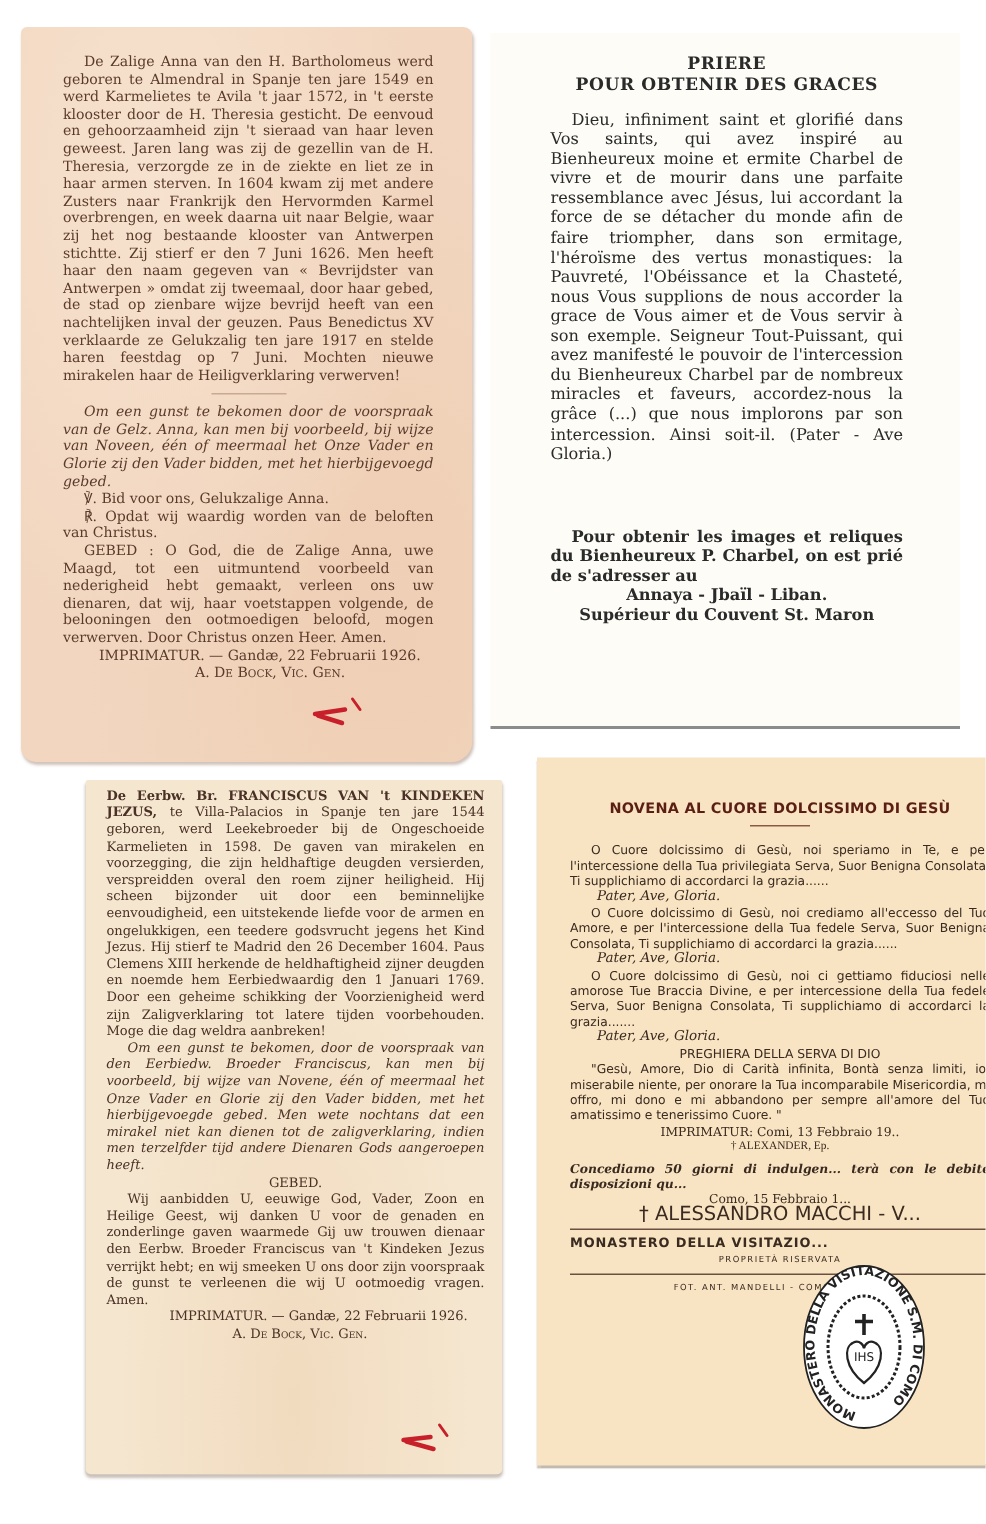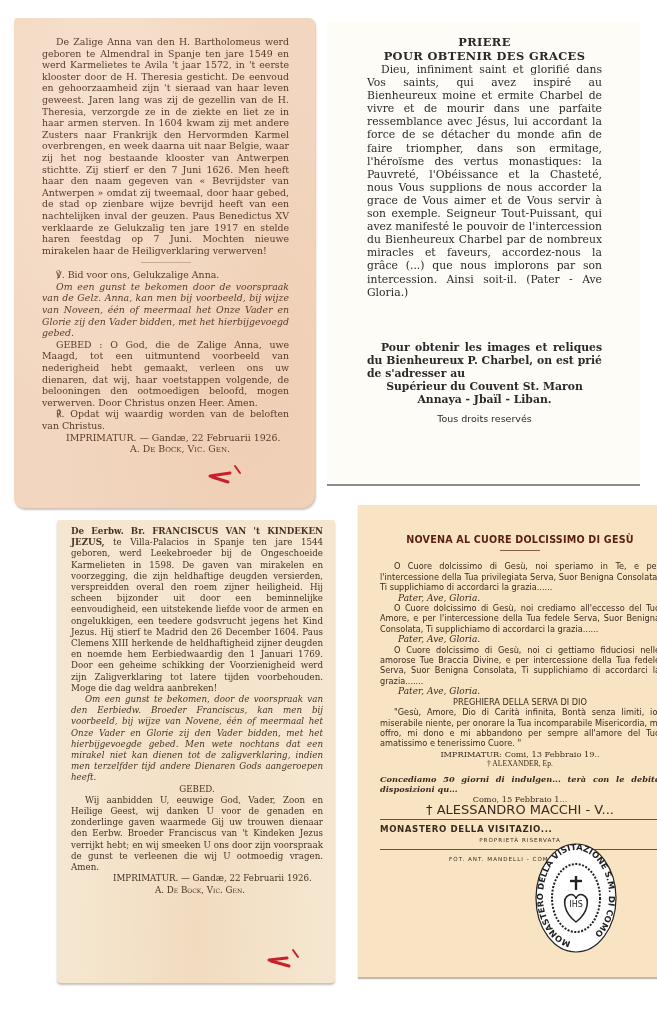--- a/index.html
+++ b/index.html
@@ -56,62 +56,61 @@
   .indent { text-indent: 14px; }
   .it { font-style: italic; }
   .center { text-align: center; }
   .sep-short { width: 50px; height: 1px; background: #c9a98f; margin: 6px auto 6px auto; }
   .mt4 { margin-top: 4px; }
   .mt6 { margin-top: 6px; }
   .sc { font-variant: small-caps; }
 
   .red-mark { position: absolute; }
 
-  #charbel-title { font-weight: bold; text-align: center; font-size: 11.4px; line-height: 13.5px; letter-spacing: 0.4px; margin-bottom: 0; }
+  #charbel-title { font-weight: bold; text-align: center; font-size: 11.4px; line-height: 13.5px; letter-spacing: 0.4px; margin-bottom: 10px; }
   #charbel-sign { font-weight: bold; text-align: right; margin-top: 14px; padding-right: 26px; }
   #charbel-info { font-weight: bold; margin-top: 42px; }
   #charbel-rights { text-align: center; font-size: 9.5px; margin-top: 6px; font-family: "DejaVu Sans", sans-serif; }
 
   #novena-title { font-weight: bold; text-align: center; font-size: 9.6px; color: #5a1e14; letter-spacing: 0.2px; }
   .novena-sep { width: 40px; height: 1px; background: #8a5a45; margin: 5px auto 10px auto; }
   .pater { font-family: "DejaVu Serif", serif; font-style: italic; padding-left: 18px; font-size: 9px; }
   .serif { font-family: "DejaVu Serif", serif; }
   .hr-line { height: 1px; background: #6a5040; margin: 4px 0; }
   .tiny { font-size: 5.6px; letter-spacing: 1px; text-align: center; }
 
   #stamp { position: absolute; left: 535px; top: 842px; width: 82px; height: 112px; }
 </style>
 </head>
 <body>
 
 <div class="card" id="card-anna">
   <p class="indent">De Zalige Anna van den H. Bartholomeus werd geboren te Almendral in Spanje ten jare 1549 en werd Karmelietes te Avila 't jaar 1572, in 't eerste klooster door de H. Theresia gesticht. De eenvoud en gehoorzaamheid zijn 't sieraad van haar leven geweest. Jaren lang was zij de gezellin van de H. Theresia, verzorgde ze in de ziekte en liet ze in haar armen sterven. In 1604 kwam zij met andere Zusters naar Frankrijk den Hervormden Karmel overbrengen, en week daarna uit naar Belgie, waar zij het nog bestaande klooster van Antwerpen stichtte. Zij stierf er den 7 Juni 1626. Men heeft haar den naam gegeven van « Bevrijdster van Antwerpen » omdat zij tweemaal, door haar gebed, de stad op zienbare wijze bevrijd heeft van een nachtelijken inval der geuzen. Paus Benedictus XV verklaarde ze Gelukzalig ten jare 1917 en stelde haren feestdag op 7 Juni. Mochten nieuwe mirakelen haar de Heiligverklaring verwerven!</p>
   <div class="sep-short"></div>
+  <p class="indent it">Om een gunst te bekomen door de voorspraak van de Gelz. Anna, kan men bij voorbeeld, bij wijze van Noveen, één of meermaal het Onze Vader en Glorie zij den Vader bidden, met het hierbijgevoegd gebed.</p>
   <p class="indent mt4">℣. Bid voor ons, Gelukzalige Anna.</p>
-  <p class="indent it">Om een gunst te bekomen door de voorspraak van de Gelz. Anna, kan men bij voorbeeld, bij wijze van Noveen, één of meermaal het Onze Vader en Glorie zij den Vader bidden, met het hierbijgevoegd gebed.</p>
+  <p class="indent">℟. Opdat wij waardig worden van de beloften van Christus.</p>
   <p class="indent mt6">GEBED : O God, die de Zalige Anna, uwe Maagd, tot een uitmuntend voorbeeld van nederigheid hebt gemaakt, verleen ons uw dienaren, dat wij, haar voetstappen volgende, de belooningen den ootmoedigen beloofd, mogen verwerven. Door Christus onzen Heer. Amen.</p>
-  <p class="indent">℟. Opdat wij waardig worden van de beloften van Christus.</p>
   <p class="mt6" style="padding-left:24px;">IMPRIMATUR. — Gandæ, 22 Februarii 1926.</p>
   <p class="sc" style="padding-left:88px;">A. De Bock, Vic. Gen.</p>
   <svg class="red-mark" style="left:194px; top:446px;" width="34" height="22" viewBox="0 0 34 22">
     <path d="M2 12 L22 9 M4 13 L20 18" stroke="#c8202a" stroke-width="3" fill="none" stroke-linecap="round"></path>
     <path d="M27 2 L32 9" stroke="#c8202a" stroke-width="2" fill="none" stroke-linecap="round"></path>
   </svg>
 </div>
 
 <div class="card" id="card-charbel">
   <div id="charbel-title">
     <div>PRIERE</div>
     <div>POUR OBTENIR DES GRACES</div>
   </div>
   <p class="indent">Dieu, infiniment saint et glorifié dans Vos saints, qui avez inspiré au Bienheureux moine et ermite Charbel de vivre et de mourir dans une parfaite ressemblance avec Jésus, lui accordant la force de se détacher du monde afin de faire triompher, dans son ermitage, l'héroïsme des vertus monastiques: la Pauvreté, l'Obéissance et la Chasteté, nous Vous supplions de nous accorder la grace de Vous aimer et de Vous servir à son exemple. Seigneur Tout-Puissant, qui avez manifesté le pouvoir de l'intercession du Bienheureux Charbel par de nombreux miracles et faveurs, accordez-nous la grâce (...) que nous implorons par son intercession. Ainsi soit-il. (Pater - Ave Gloria.)</p>
   <p id="charbel-info" class="indent">Pour obtenir les images et reliques du Bienheureux P. Charbel, on est prié de s'adresser au</p>
+  <p class="center" style="font-weight:bold;">Annaya - Jbaïl - Liban.</p>
   <p class="center" style="font-weight:bold;">Supérieur du Couvent St. Maron</p>
-  <p class="center" style="font-weight:bold;">Annaya - Jbaïl - Liban.</p>
-  <p id="charbel-rights">Tous droits reservés</p>
 </div>
 
 <div class="card" id="card-franciscus">
   <p><b>De Eerbw. Br. FRANCISCUS VAN 't KINDEKEN JEZUS,</b><span> te Villa-Palacios in Spanje ten jare 1544 geboren, werd Leekebroeder bij de Ongeschoeide Karmelieten in 1598. De gaven van mirakelen en voorzegging, die zijn heldhaftige deugden versierden, verspreidden overal den roem zijner heiligheid. Hij scheen bijzonder uit door een beminnelijke eenvoudigheid, een uitstekende liefde voor de armen en ongelukkigen, een teedere godsvrucht jegens het Kind Jezus. Hij stierf te Madrid den 26 December 1604. Paus Clemens XIII herkende de heldhaftigheid zijner deugden en noemde hem Eerbiedwaardig den 1 Januari 1769. Door een geheime schikking der Voorzienigheid werd zijn Zaligverklaring tot latere tijden voorbehouden. Moge die dag weldra aanbreken!</span></p>
   <p class="indent it mt6">Om een gunst te bekomen, door de voorspraak van den Eerbiedw. Broeder Franciscus, kan men bij voorbeeld, bij wijze van Novene, één of meermaal het Onze Vader en Glorie zij den Vader bidden, met het hierbijgevoegde gebed. Men wete nochtans dat een mirakel niet kan dienen tot de zaligverklaring, indien men terzelfder tijd andere Dienaren Gods aangeroepen heeft.</p>
   <p class="center mt4">GEBED.</p>
   <p class="indent">Wij aanbidden U, eeuwige God, Vader, Zoon en Heilige Geest, wij danken U voor de genaden en zonderlinge gaven waarmede Gij uw trouwen dienaar den Eerbw. Broeder Franciscus van 't Kindeken Jezus verrijkt hebt; en wij smeeken U ons door zijn voorspraak de gunst te verleenen die wij U ootmoedig vragen. Amen.</p>
   <p class="mt6" style="padding-left:42px;">IMPRIMATUR. — Gandæ, 22 Februarii 1926.</p>
   <p class="sc" style="padding-left:84px;">A. De Bock, Vic. Gen.</p>
   <svg class="red-mark" style="left:210px; top:428px;" width="34" height="24" viewBox="0 0 34 24">

